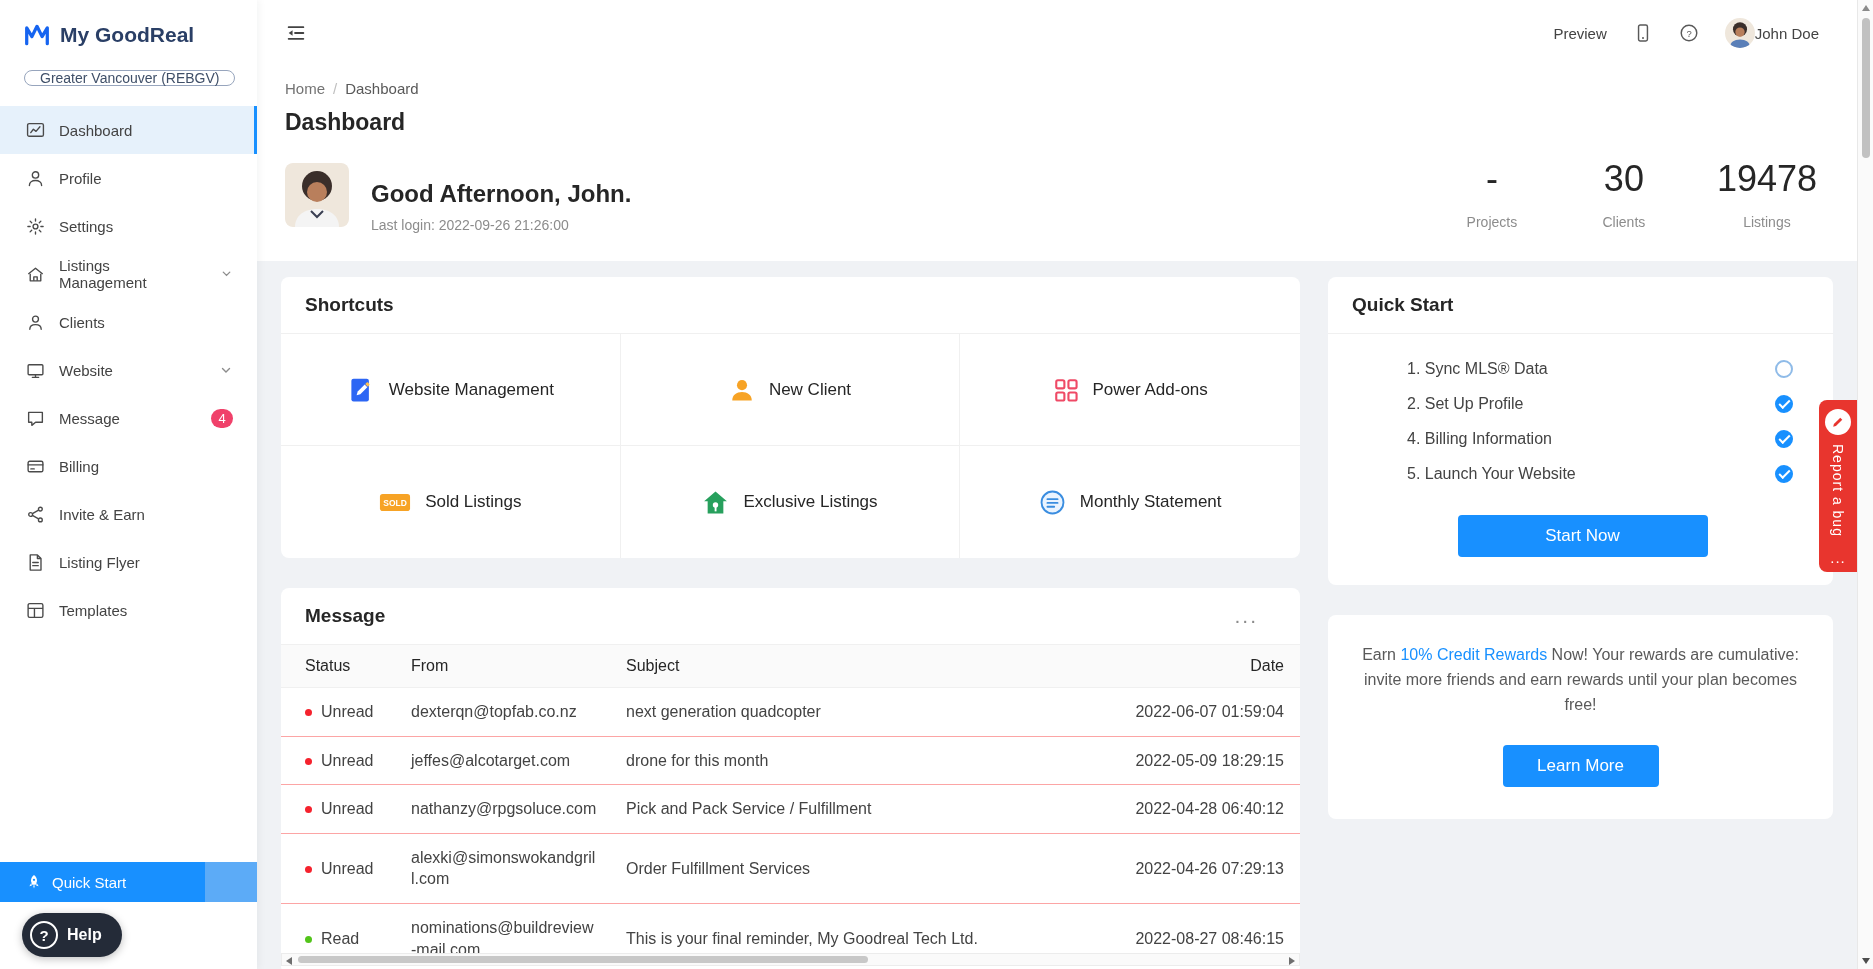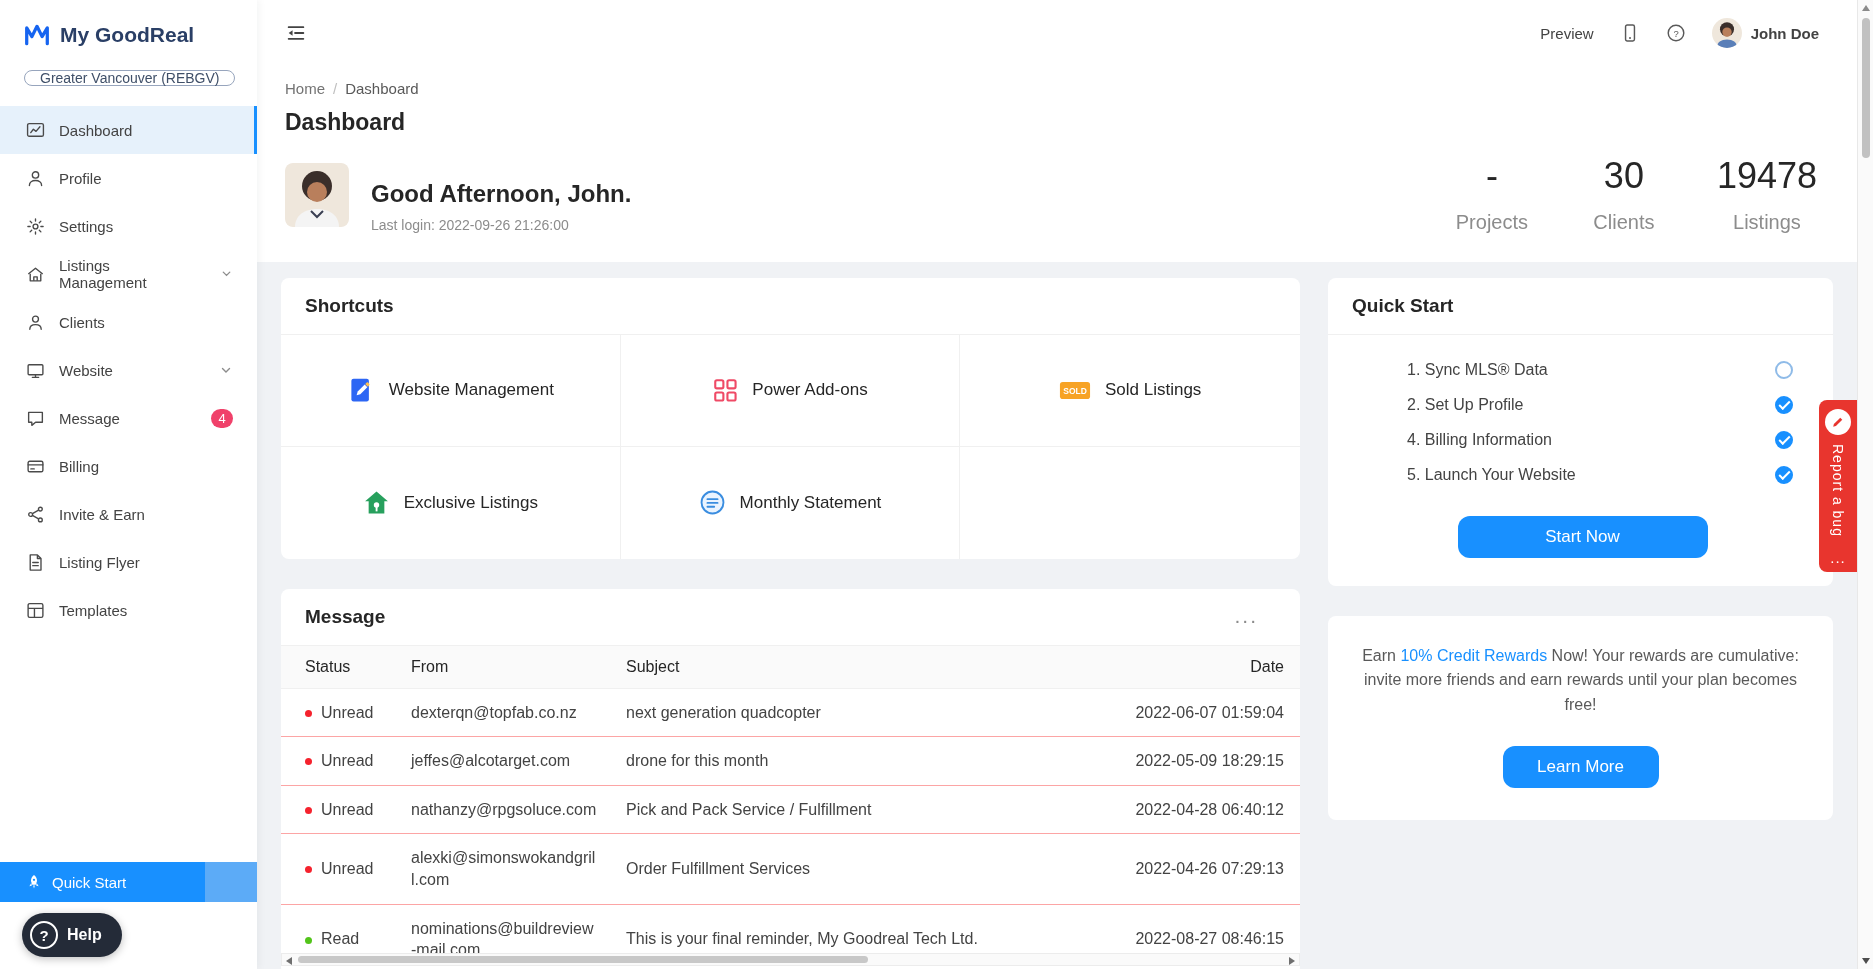--- a/index.html
+++ b/index.html
@@ -57,39 +57,39 @@
   
   .main { margin-left:257px; margin-right:16px; }
   .topbar {
     height:66px; background:#fff; display:flex; align-items:center;
     justify-content:space-between; padding:0 38px 0 28px;
   }
   .collapse-btn { width:22px; height:22px; color:#434343; cursor:pointer; }
   .top-right { display:flex; align-items:center; gap:26px; }
   .top-link { font-size:15px; color:#434343; cursor:pointer; }
   .top-icon { width:20px; height:20px; color:#595959; cursor:pointer; }
-  .top-user { display:flex; align-items:center; gap:9px; cursor:pointer;font-weight:bold; }
+  .top-user { display:flex; align-items:center; cursor:pointer; }
   .avatar-sm { width:30px; height:30px; border-radius:50%; overflow:hidden; flex:none; }
   .user-name { font-size:15px; color:#434343; }
 
   .page-head { background:#fff; padding:14px 40px 28px 28px; }
   .breadcrumb { font-size:15px; display:flex; gap:8px; align-items:center; }
   .crumb-home { color:#737373; cursor:pointer; }
   .crumb-sep { color:#bfbfbf; }
   .crumb-cur { color:#595959; }
   .page-title { margin-top:12px; font-size:23px; font-weight:600; color:#262626; }
   .welcome-row { margin-top:20px; display:flex; align-items:center; }
   .avatar-lg { width:64px; height:64px; border-radius:8px; overflow:hidden; flex:none; }
   .welcome-texts { margin-left:22px; }
   .greeting { font-size:24px; font-weight:600; color:#262626;margin-top:24px; }
   .last-login { margin-top:9px; font-size:14px; color:#8c8c8c; }
   .stats { margin-left:auto; display:flex; gap:54px; }
   .stat { text-align:center; min-width:78px; }
   .stat-value { font-size:36px; color:#262626; line-height:1.1; }
-  .stat-label { margin-top:15px; font-size:20px; color:#8c8c8c; }
+  .stat-label { margin-top:15px; font-size:14px; color:#8c8c8c; }
 
   .content { display:grid; grid-template-columns:1fr 505px; column-gap:28px; padding:16px 24px 24px; align-items:start; }
   .card { background:#fff; border-radius:8px; }
   .card + .card { margin-top:30px; }
   .card-head {
     height:57px; padding:0 24px; border-bottom:1px solid #f0f0f0;
     display:flex; align-items:center; justify-content:space-between;
   }
   .card-title { font-size:19px; font-weight:600; color:#262626; }
   .card-menu { font-size:21px; color:#8c8c8c; letter-spacing:2px; margin-right:18px; cursor:pointer; line-height:0.4; }
@@ -125,21 +125,21 @@
   .qs-label { font-size:16px; color:#434343;margin-left:35px; }
   .qs-circle { width:18px; height:18px; border-radius:50%; position:relative; flex:none; }
   .qs-circle.todo { border:2px solid #8fbbe8; background:#fff; }
   .qs-circle.done { background:#1890ff; }
   .qs-circle.done::after {
     content:""; position:absolute; left:4px; top:5px; width:9px; height:4px;
     border-left:2px solid #fff; border-bottom:2px solid #fff; transform:rotate(-45deg);
   }
   .btn-primary {
     display:block; border:none; background:#1890ff; color:#fff; font-size:17px;
-    border-radius:12px; cursor:pointer; font-family:inherit;
+    border-radius:4px; cursor:pointer; font-family:inherit;
   }
   .qs-cta { width:250px; height:42px; margin:32px auto 0; }
 
   
   .invite-body { padding:28px 30px 32px; text-align:center; }
   .invite-text { font-size:16px; line-height:1.55; color:#595959; }
   .invite-link { color:#1890ff; cursor:pointer; }
   .invite-cta { width:156px; height:42px; margin:28px auto 0; }
 
   
@@ -404,20 +404,29 @@
         <div class="shortcut-grid">
           <div class="shortcut">
             <span class="sc-icon">
               <svg width="28" height="28" viewBox="0 0 32 32">
                   <rect x="5" y="3" width="20" height="26" rx="2.5" fill="#2d66f4"></rect>
                   <path d="M11 22l1.2-4.2 8-8 3 3-8 8z" fill="#fff"></path>
                   <path d="M20.8 9.2l3 3 1.6-1.6c.5-.5.5-1.3 0-1.8l-1.2-1.2c-.5-.5-1.3-.5-1.8 0z" fill="#ffc04d"></path>
                 </svg>
             </span>
             <span>Website Management</span>
+          </div>
+          <div class="shortcut">
+            <span class="sc-icon">
+              <svg width="26" height="26" viewBox="0 0 32 32">
+                  <circle cx="16" cy="10" r="6.2" fill="#f7a325"></circle>
+                  <path d="M4 29c0-7 5.4-10.5 12-10.5S28 22 28 29z" fill="#f7a325"></path>
+                </svg>
+            </span>
+            <span>New Client</span>
           </div>
           <div class="shortcut">
             <span class="sc-icon">
               <svg width="26" height="26" viewBox="0 0 32 32" fill="none" stroke="#ef4a66" stroke-width="2.6">
                   <rect x="4" y="4" width="10" height="10" rx="2"></rect>
                   <rect x="19" y="4" width="10" height="10" rx="2"></rect>
                   <rect x="4" y="19" width="10" height="10" rx="2"></rect>
                   <rect x="19" y="19" width="10" height="10" rx="2"></rect>
                 </svg>
             </span>

